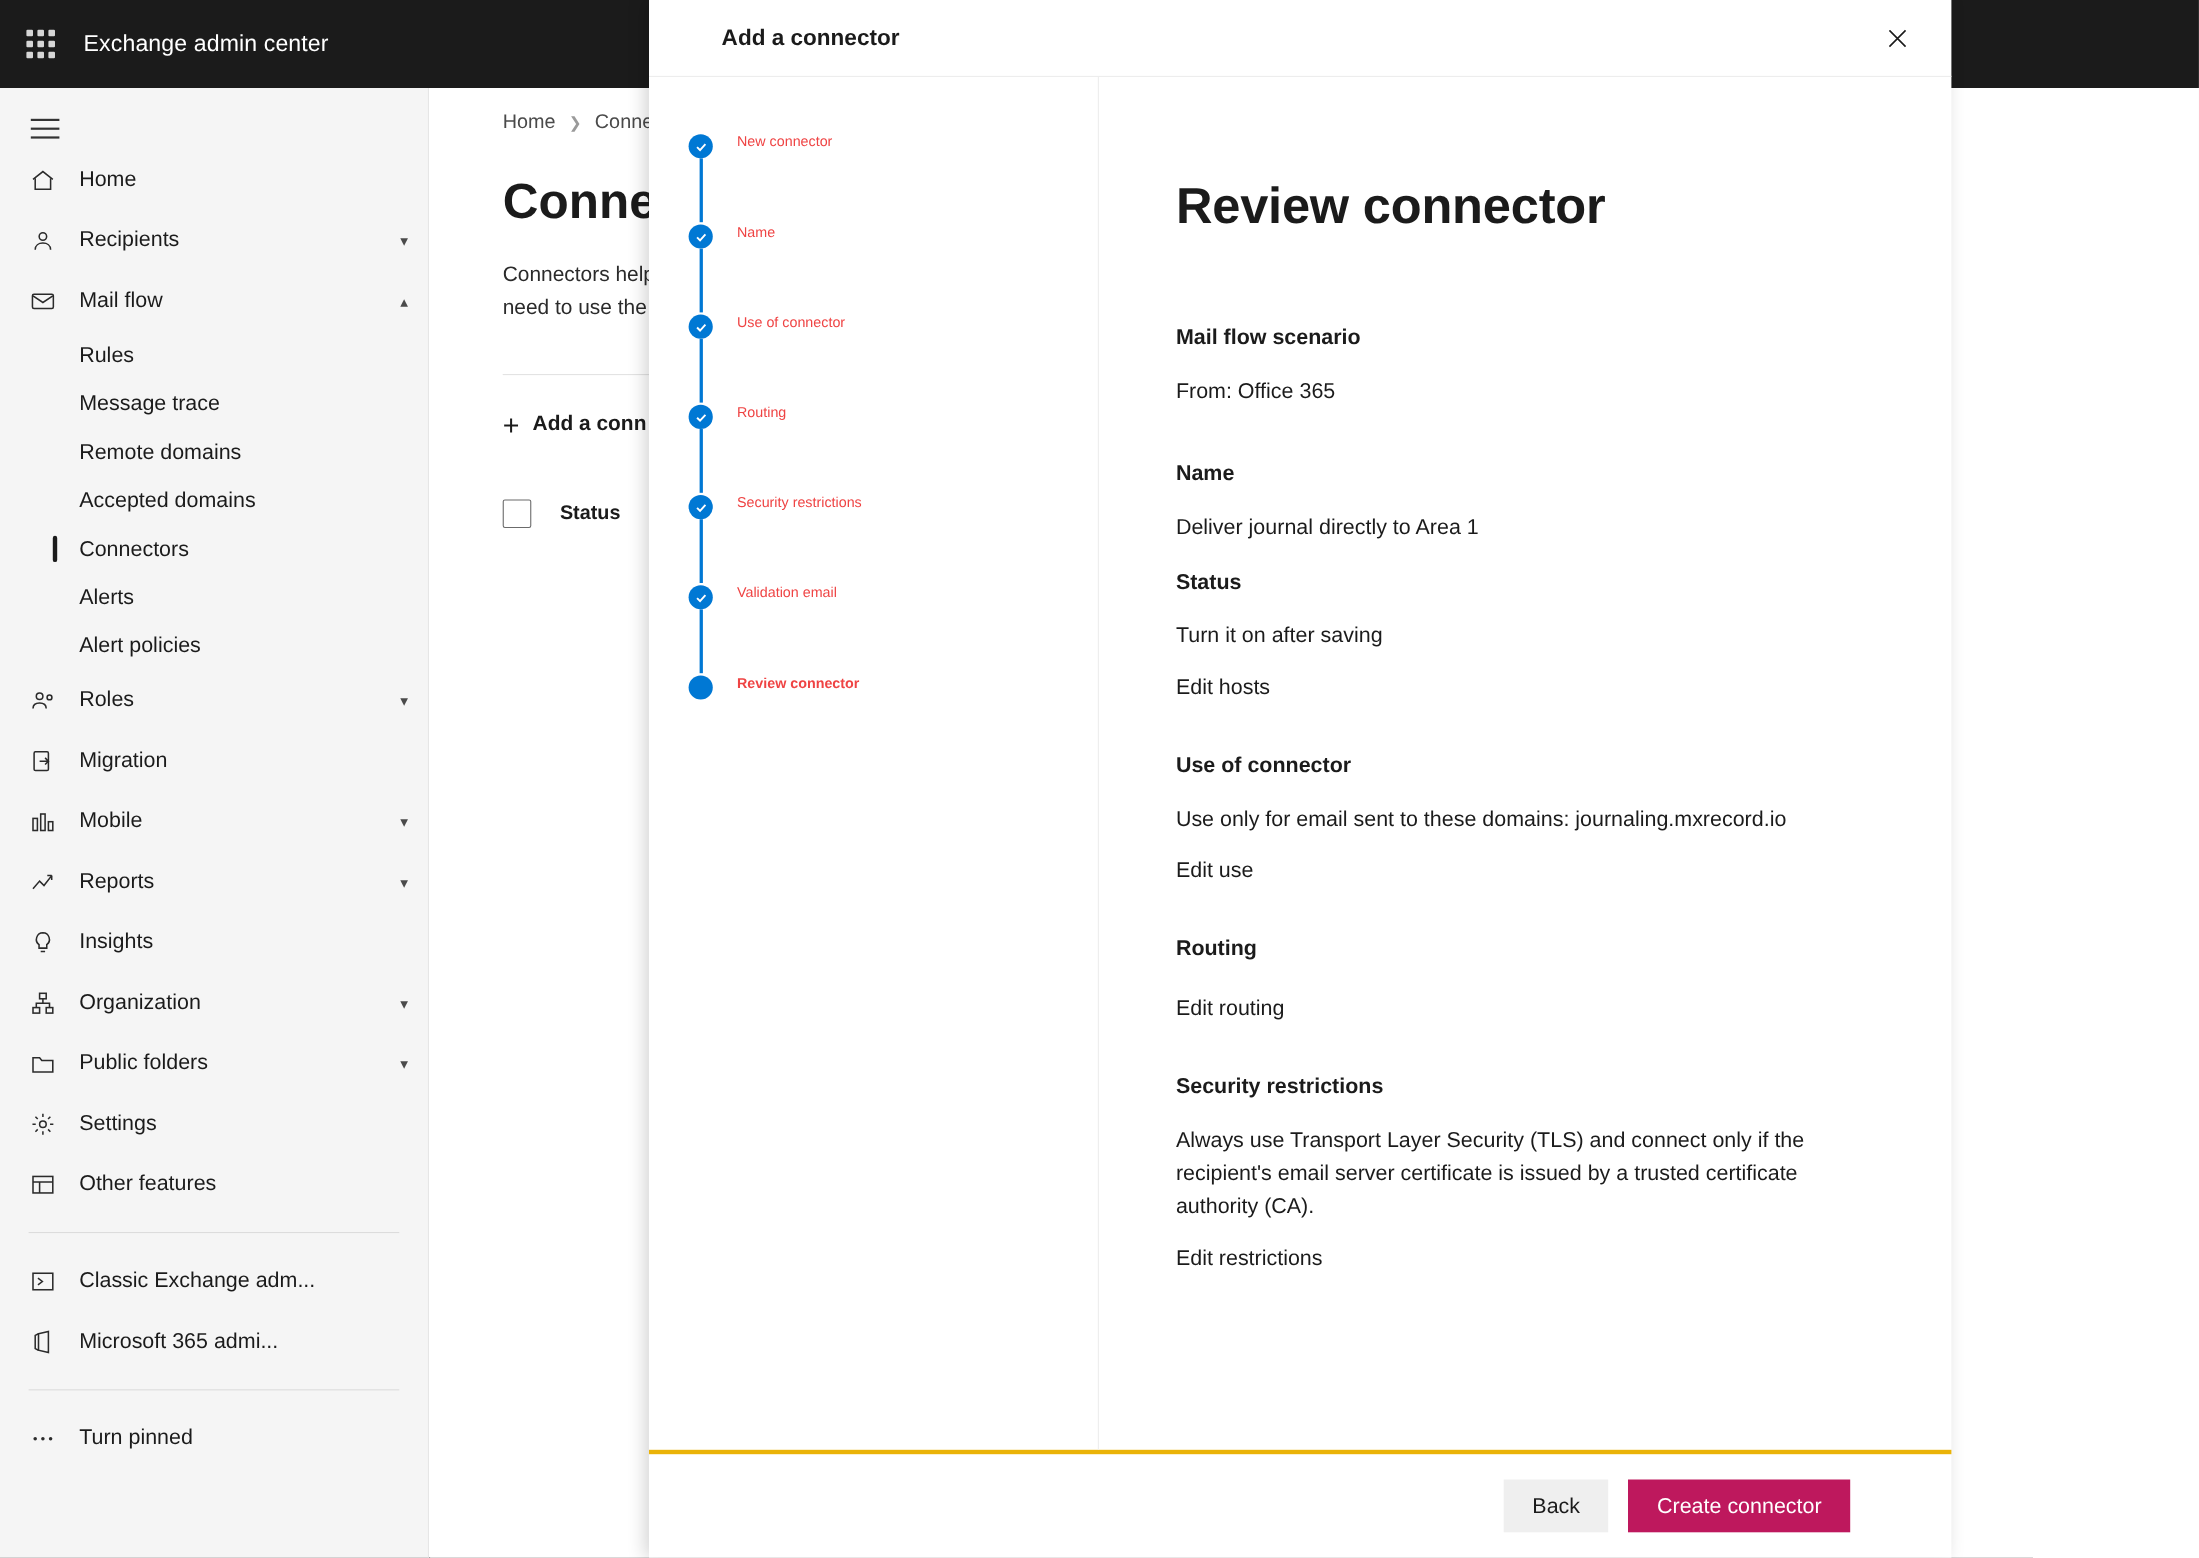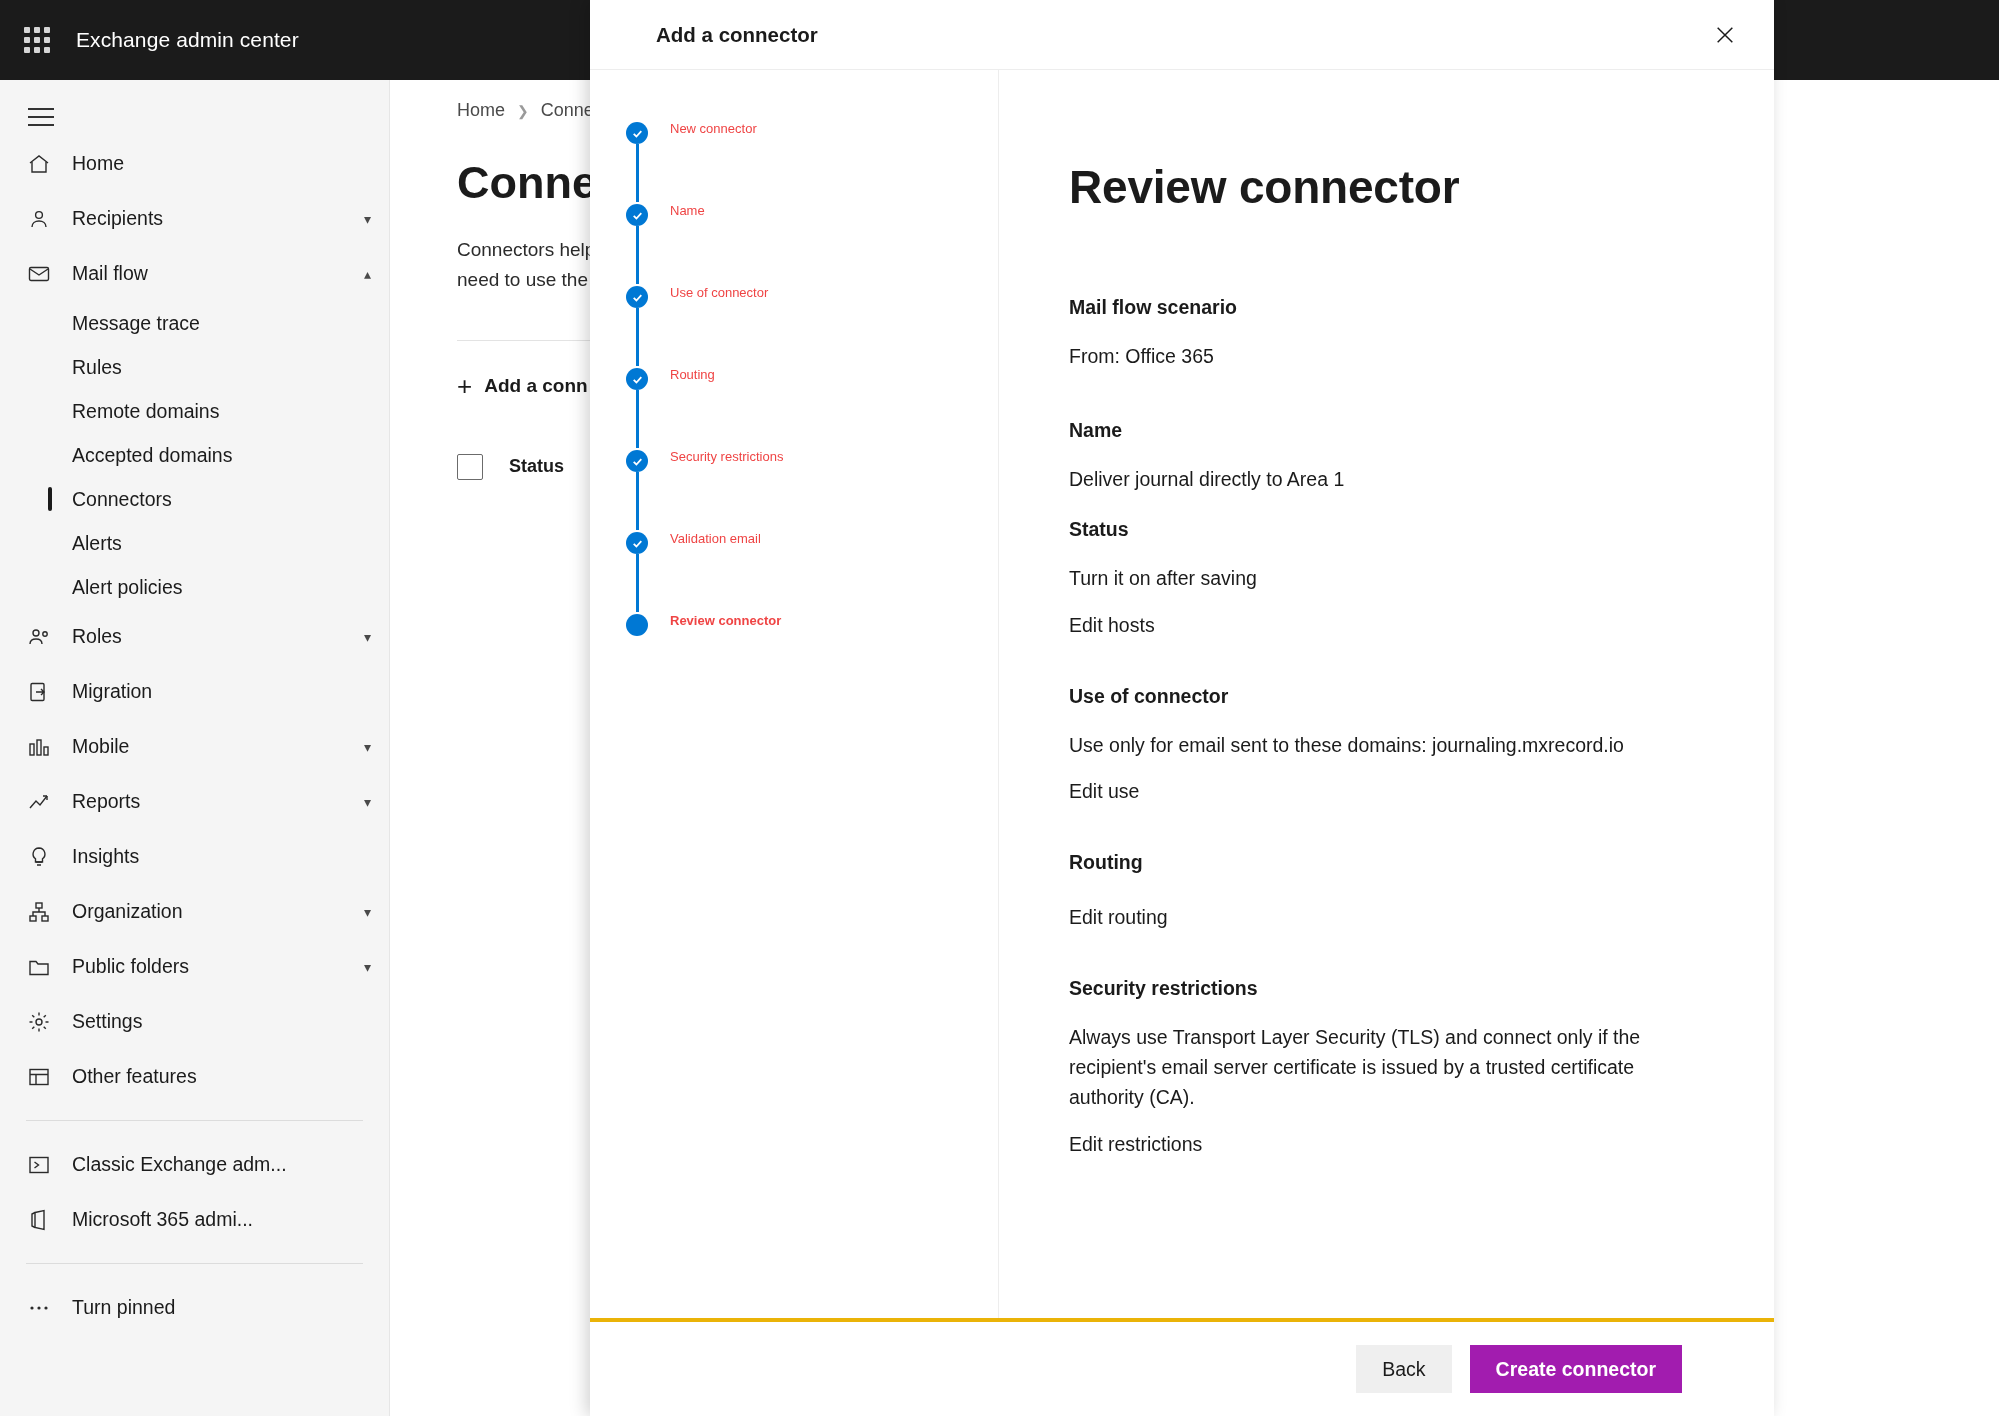--- a/index.html
+++ b/index.html
@@ -320,23 +320,23 @@
     line-height: 48px;
     border: none;
     cursor: pointer;
     font-family: inherit;
   }
   .btn-secondary {
     background: #efefef;
     color: #1b1b1b;
   }
   .btn-primary {
-    background: #a21caf;
+    background: #be185d;
     color: #ffffff;
-    font-weight: 700;
+    font-weight: 400;
   }
   svg { display: block; }
 </style>
 </head>
 <body>
 
 <div class="screen">
 
   <div class="app">
 
@@ -388,24 +388,24 @@
           <svg width="26" height="24" viewBox="0 0 24 24" fill="none" stroke="#2b2b2b" stroke-width="1.4">
               <rect x="2.5" y="5.5" width="19" height="13" rx="1.4"></rect>
               <path d="M3 7l9 6 9-6"></path>
             </svg>
         </span>
         <span>Mail flow</span>
         <span class="chev">▴</span>
       </div>
 
       <div class="nav-sub">
+        <span>Rules</span>
+      </div>
+      <div class="nav-sub">
         <span>Message trace</span>
-      </div>
-      <div class="nav-sub">
-        <span>Rules</span>
       </div>
       <div class="nav-sub">
         <span>Remote domains</span>
       </div>
       <div class="nav-sub">
         <span>Accepted domains</span>
       </div>
       <div class="nav-sub selected">
         <span>Connectors</span>
       </div>

